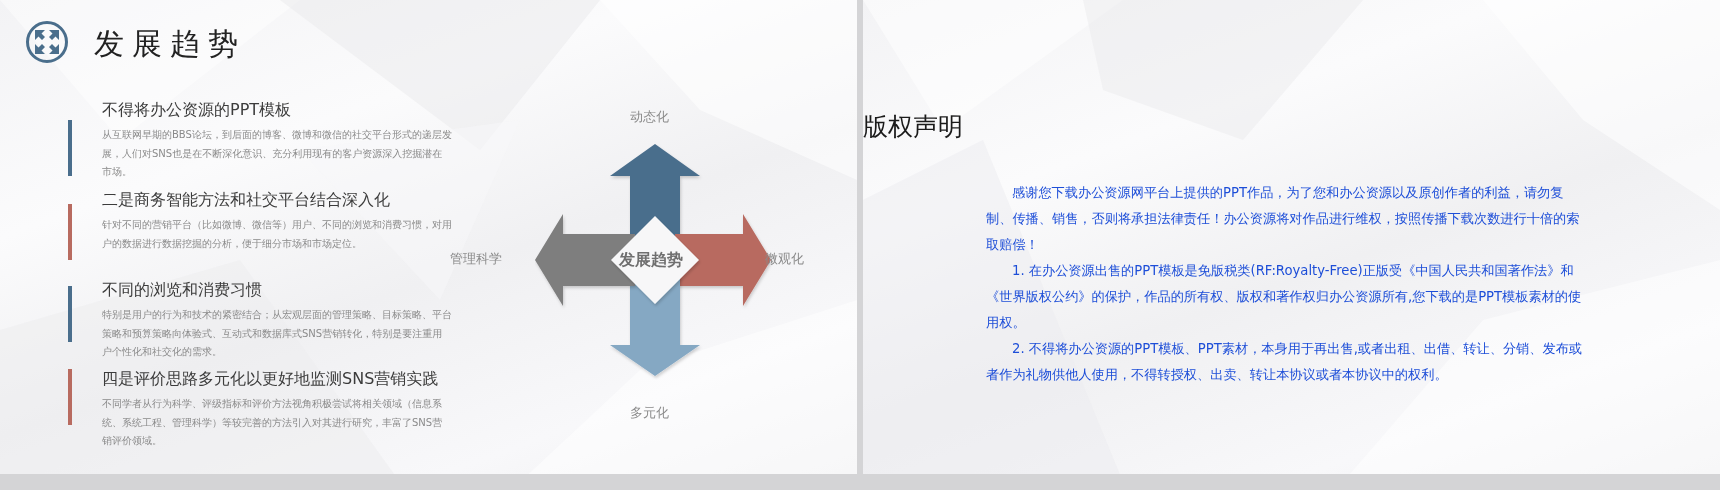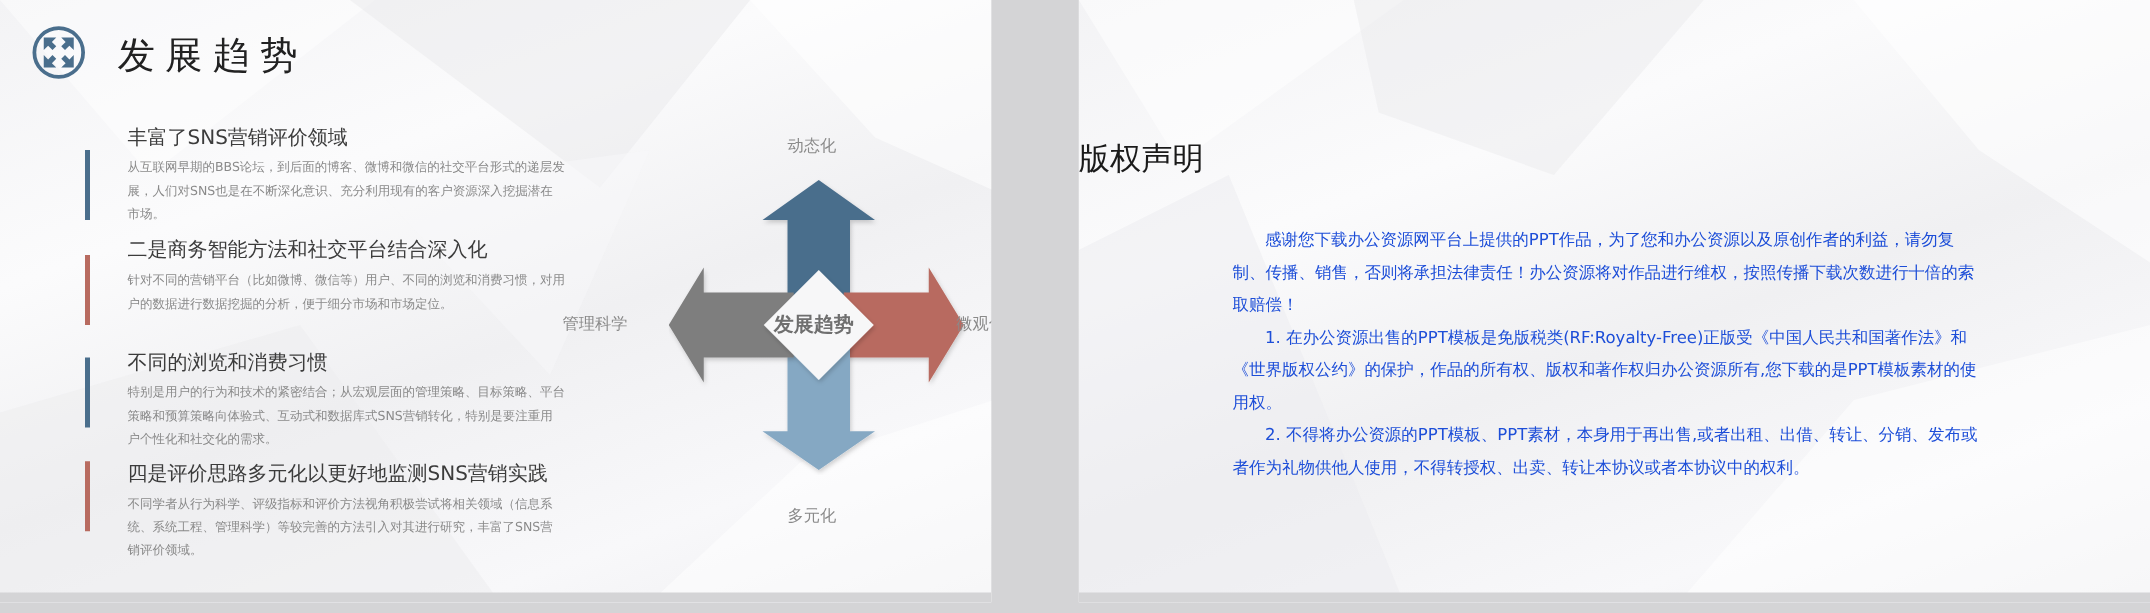--- a/index.html
+++ b/index.html
@@ -1,20 +1,20 @@
 <!DOCTYPE html>
 <html><head>
 <meta charset="utf-8">
 <style>
   html, body { margin:0; padding:0; }
   body { width:1720px; height:490px; background:#d4d4d6; position:relative; overflow:hidden;
          font-family:"DejaVu Sans","Liberation Sans",sans-serif; }
   .slide { position:absolute; top:0; height:482px; overflow:hidden;
            background: linear-gradient(160deg,#f3f3f5 0%,#fbfbfc 30%,#f0f0f2 55%,#f8f8fa 80%,#eeeef0 100%); }
-  .slide-left { left:0; width:793px; }
+  .slide-left { left:0; width:857px; }
   .slide-right { left:863px; width:857px; }
   .facet { position:absolute; pointer-events:none; }
   .bottom-bar { position:absolute; left:0; right:0; bottom:0; height:8px; background:#d4d4d6; }
 
   
   .header-icon { position:absolute; left:26px; top:21px; width:42px; height:42px; border:3px solid #4a6e8c;
                  border-radius:50%; box-sizing:border-box; display:flex; align-items:center; justify-content:center; }
   .page-title { position:absolute; left:94px; top:24px; font-size:30px; letter-spacing:8px; color:#222; }
 
   
@@ -54,21 +54,21 @@
         <polygon points="26,2 26,12 22.5,8.5 19,12 16,9 19.5,5.5 16,2"></polygon>
         <polygon points="2,26 2,16 5.5,19.5 9,16 12,19 8.5,22.5 12,26"></polygon>
         <polygon points="26,26 16,26 19.5,22.5 16,19 19,16 22.5,19.5 26,16"></polygon>
       </g>
     </svg>
   </div>
   <div class="page-title">发展趋势</div>
 
   <div class="item" style="top:100px;">
     <div class="item-bar" style="top:20px;background:#4a6e8c;"></div>
-    <div class="item-title">丰富了SNS营销评价领域</div>
+    <div class="item-title">不得将办公资源的PPT模板</div>
     <div class="item-desc">从互联网早期的BBS论坛，到后面的博客、微博和微信的社交平台形式的递层发展，人们对SNS也是在不断深化意识、充分利用现有的客户资源深入挖掘潜在市场。</div>
   </div>
   <div class="item" style="top:190px;">
     <div class="item-bar" style="top:14px;background:#b86b60;"></div>
     <div class="item-title">二是商务智能方法和社交平台结合深入化</div>
     <div class="item-desc">针对不同的营销平台（比如微博、微信等）用户、不同的浏览和消费习惯，对用户的数据进行数据挖掘的分析，便于细分市场和市场定位。</div>
   </div>
   <div class="item" style="top:280px;">
     <div class="item-bar" style="top:6px;background:#4a6e8c;"></div>
     <div class="item-title">不同的浏览和消费习惯</div>

